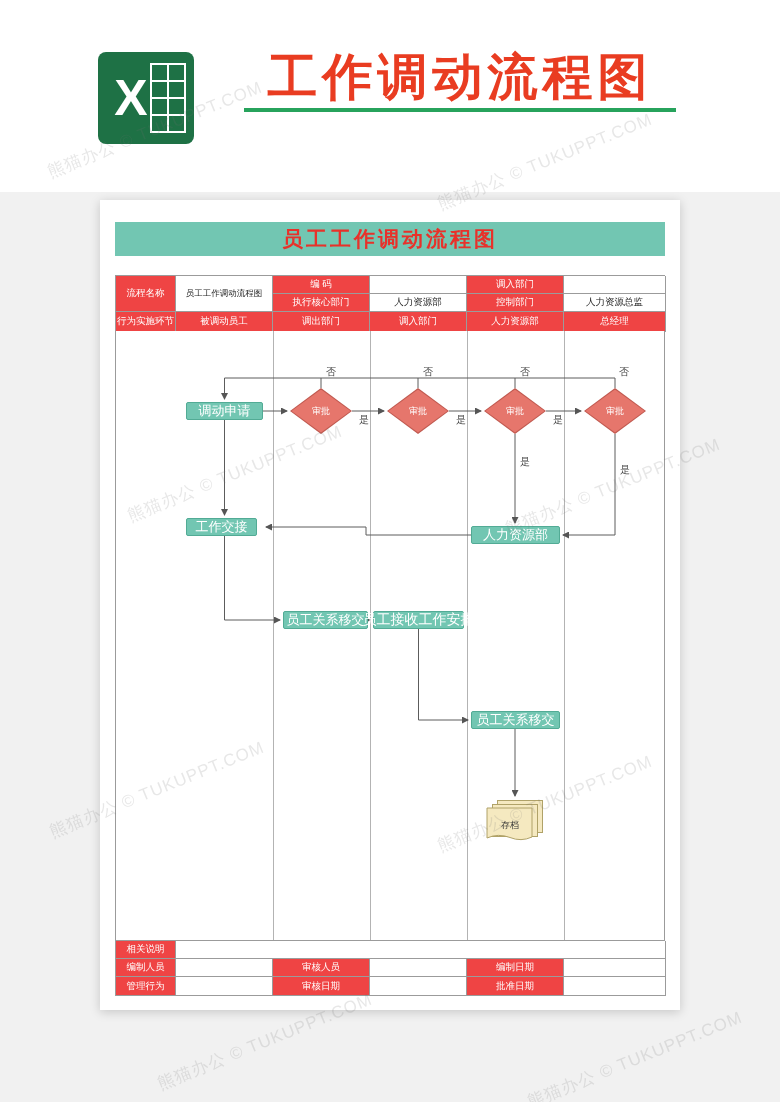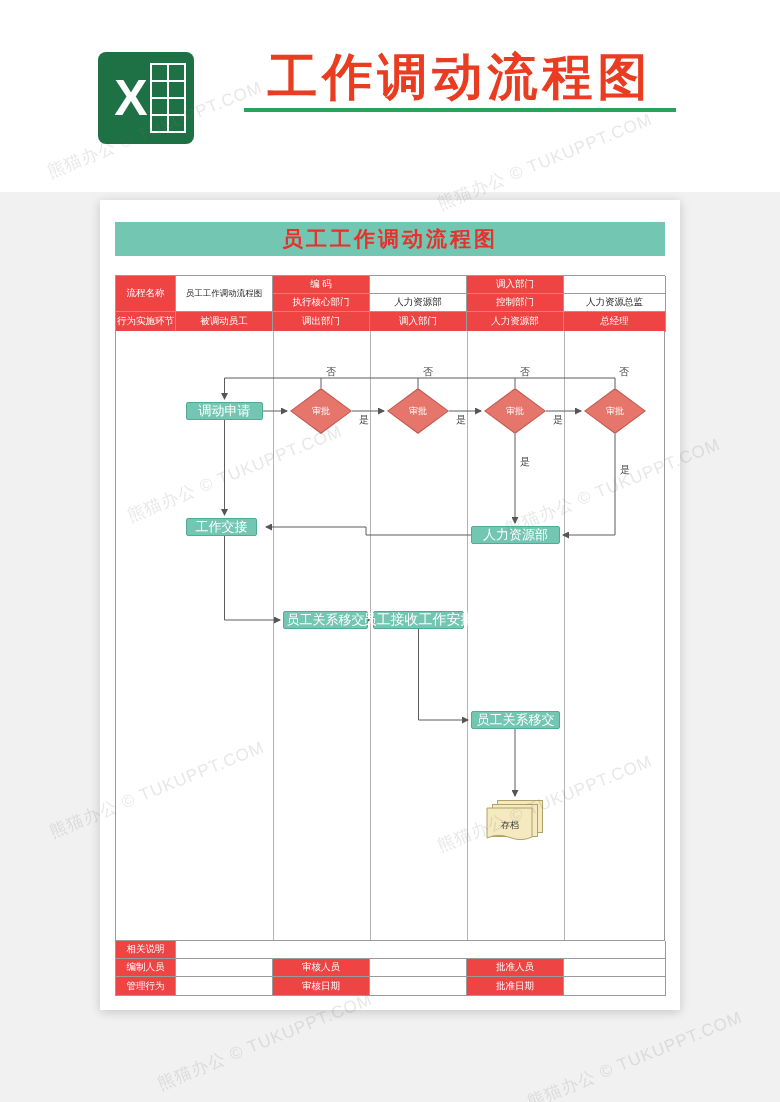--- a/index.html
+++ b/index.html
@@ -186,21 +186,21 @@
     </div>
   </div>
 
   <div class="grid foot-grid" style="border-top:1px solid #9b9b9b">
     <div class="cell teal">相关说明</div>
     <div class="cell wht" style="grid-column:2 / 7"></div>
     <div class="cell teal">编制人员</div>
     <div class="cell wht"></div>
     <div class="cell teal">审核人员</div>
     <div class="cell wht"></div>
-    <div class="cell teal">批准人员</div>
+    <div class="cell teal">编制日期</div>
     <div class="cell wht"></div>
     <div class="cell teal">管理行为</div>
     <div class="cell wht"></div>
     <div class="cell teal">审核日期</div>
     <div class="cell wht"></div>
     <div class="cell teal">批准日期</div>
     <div class="cell wht"></div>
   </div>
 </div>
 

